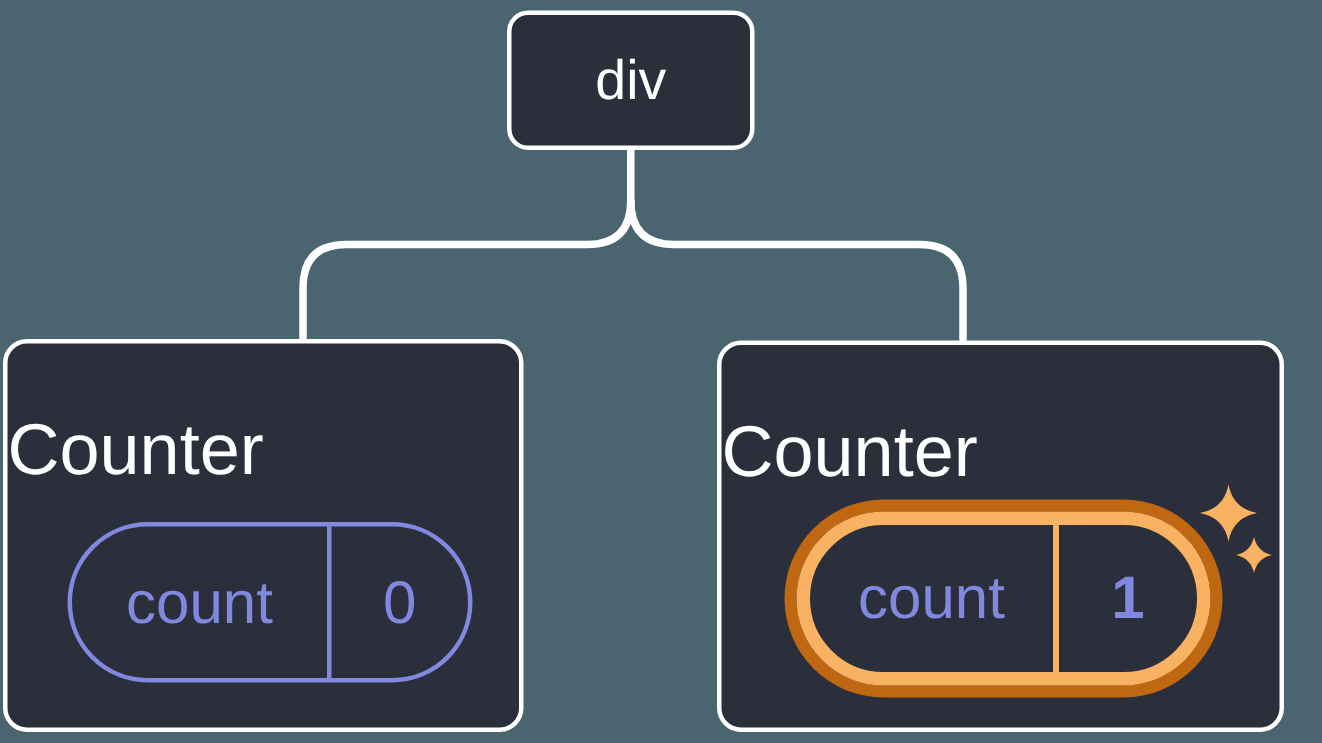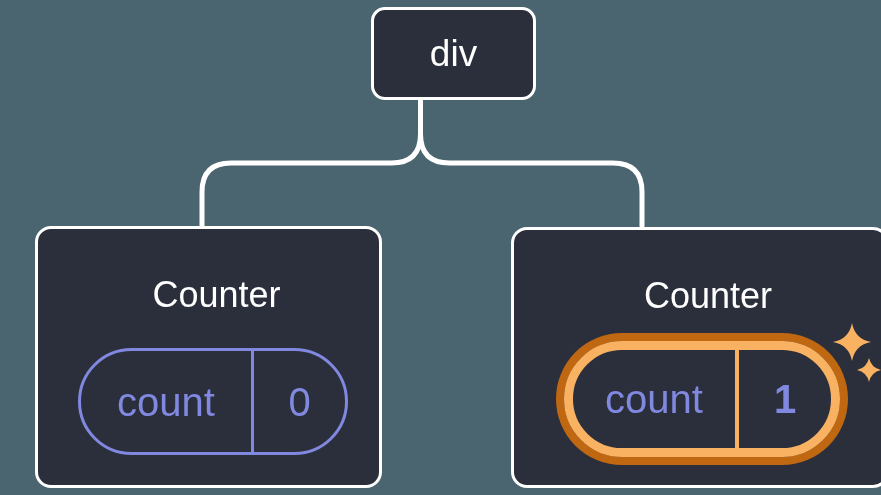--- a/index.html
+++ b/index.html
@@ -32,44 +32,42 @@
   .connectors path {
     stroke: var(--connector);
     stroke-width: 5;
     fill: none;
     stroke-linecap: round;
   }
   .node {
     position: absolute;
     background: var(--node-bg);
     border: 3.5px solid var(--node-border);
-    margin-left: 33px;
   }
   .root-node {
     left: 338px; top: 7px;
     width: 165px; height: 93px;
     border-radius: 14px;
     display: flex;
     align-items: center;
     justify-content: center;
   }
   .node-label {
     color: var(--title-text);
     font-size: 37px;
     line-height: 1;
   }
   .counter-node { border-radius: 16px; }
   .counter-node.left  { left: 2px;   top: 226px; width: 347px; height: 262px; }
   .counter-node.right { left: 478px; top: 227px; width: 378px; height: 261px; }
   .node-title {
     position: absolute;
-    top: 48px; left: 16px; right: 0;
-    text-align: center;
+    top: 48px; left: 0; right: 0;
     color: var(--title-text);
-    font-size: 36px;
+    font-size: 48px;
     line-height: 1;
   }
   .pill {
     position: absolute;
     display: flex;
     align-items: stretch;
   }
   .seg {
     display: flex;
     align-items: center;

